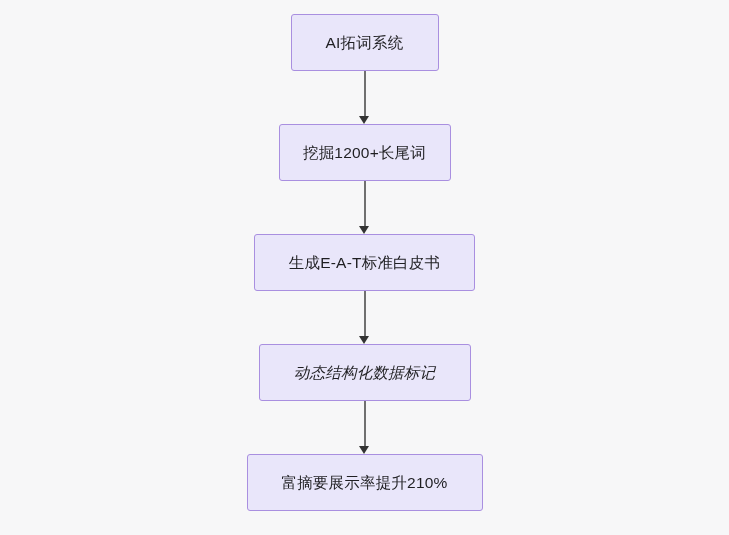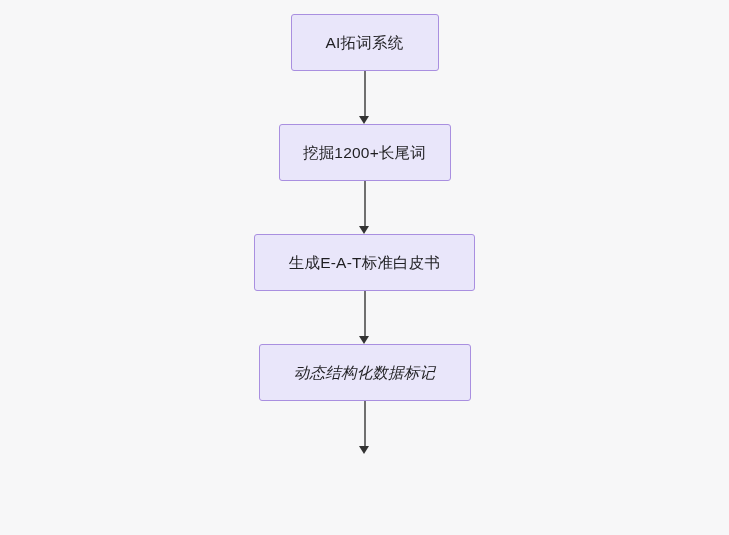--- a/index.html
+++ b/index.html
@@ -126,15 +126,18 @@
 
     <div class="node node-w4">
       <span class="node-label">动态结构化数据标记</span>
     </div>
 
     <div class="connector">
       <div class="line"></div>
       <div class="arrowhead"></div>
     </div>
 
+    <div class="node node-w5">
+      <span class="node-label">富摘要展示率提升210%</span>
+    </div>
 
   </div>
 </div>
 
 </body></html>

